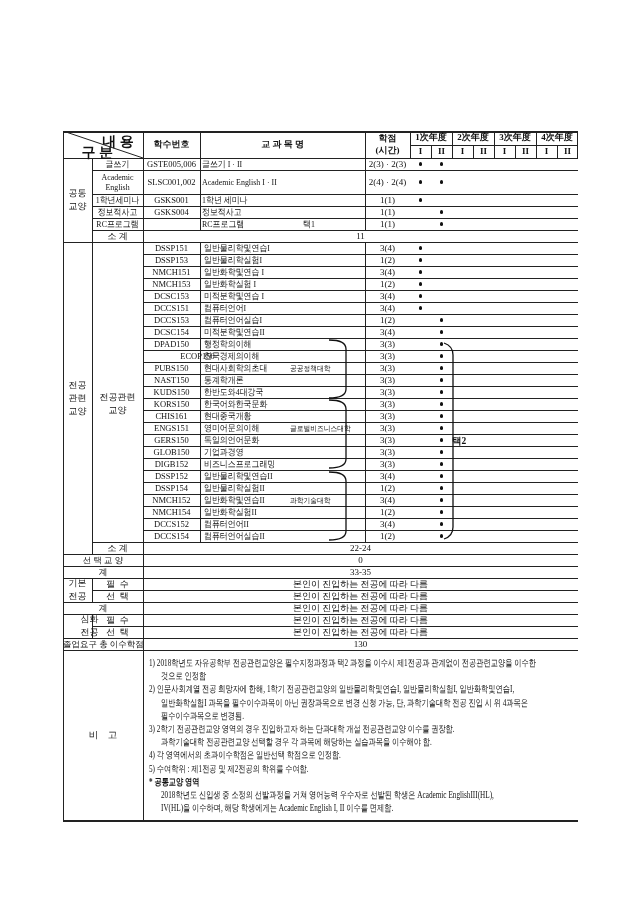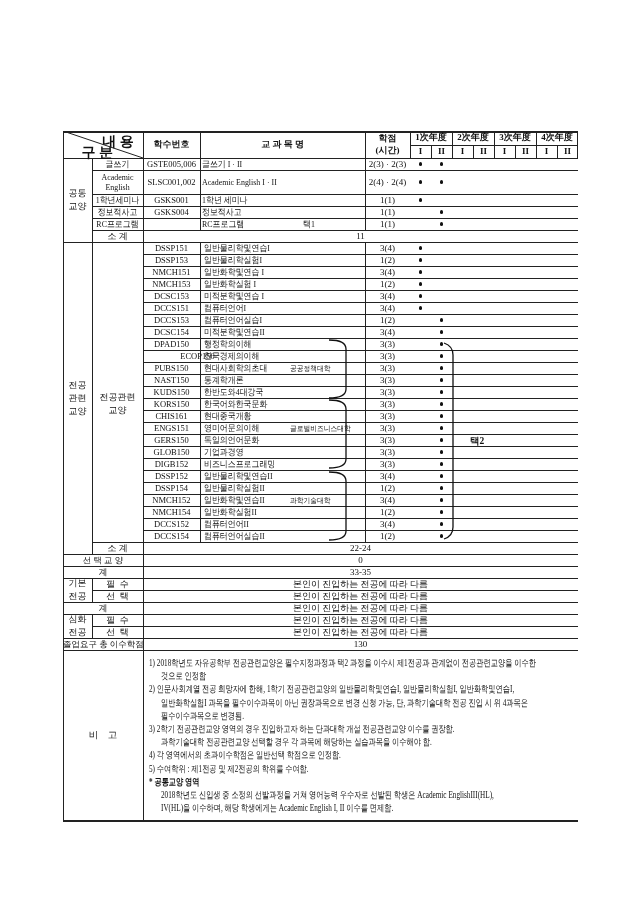--- a/index.html
+++ b/index.html
@@ -239,34 +239,34 @@
       <div class="dot" style="left:376.8px;top:391.3px;"></div>
       <div class="cell ctr" style="left:80px;top:399px;width:57px;height:12px;line-height:12px;font-size:8.5px;">DCCS154</div>
       <div class="cell condL" style="left:141px;top:399px;width:160px;height:12px;line-height:12px;font-size:9px;">컴퓨터언어실습II</div>
       <div class="cell ctr txt" style="left:302px;top:399px;width:45px;height:12px;line-height:12px;">1(2)</div>
       <div class="dot" style="left:376.8px;top:403.3px;"></div>
       <div class="cell ctr txt" style="left:29px;top:411px;width:51px;height:12px;line-height:12px;">소  계</div>
       <div class="cell ctr txt" style="left:80px;top:411px;width:435px;height:12px;line-height:12px;">22-24</div>
       <div class="sub" style="left:227px;top:233px;">공공정책대학</div>
       <div class="sub" style="left:227px;top:293px;">글로벌비즈니스대학</div>
       <div class="sub" style="left:227px;top:365px;">과학기술대학</div>
-      <div class="cell" style="left:407px;top:304px;width:26px;height:12px;line-height:12px;font-size:9.5px;font-weight:bold;">택2</div>
+      <div class="cell" style="left:383px;top:304px;width:26px;height:12px;line-height:12px;font-size:9.5px;font-weight:bold;text-align:center;">택2</div>
       <div class="cell ctr" style="left:0;top:423px;width:80px;height:12px;line-height:12px;font-size:9px;white-space:pre;font-size:8.5px;">선 택 교 양</div>
       <div class="cell ctr" style="left:80px;top:423px;width:435px;height:12px;line-height:12px;font-size:9px;">0</div>
       <div class="cell ctr" style="left:0;top:435px;width:80px;height:12px;line-height:12px;font-size:9px;white-space:pre;">계</div>
       <div class="cell ctr" style="left:80px;top:435px;width:435px;height:12px;line-height:12px;font-size:9px;">33-35</div>
       <div class="cell ctr txt" style="left:0;top:447px;width:29px;height:24px;display:flex;align-items:center;justify-content:center;">기본
 전공</div>
       <div class="cell ctr" style="left:29px;top:447px;width:51px;height:12px;line-height:12px;font-size:9px;white-space:pre;">필  수</div>
       <div class="cell ctr" style="left:80px;top:447px;width:435px;height:12px;line-height:12px;font-size:9px;">본인이 진입하는 전공에 따라 다름</div>
       <div class="cell ctr" style="left:29px;top:459px;width:51px;height:12px;line-height:12px;font-size:9px;white-space:pre;">선  택</div>
       <div class="cell ctr" style="left:80px;top:459px;width:435px;height:12px;line-height:12px;font-size:9px;">본인이 진입하는 전공에 따라 다름</div>
       <div class="cell ctr" style="left:0;top:471px;width:80px;height:12px;line-height:12px;font-size:9px;white-space:pre;">계</div>
       <div class="cell ctr" style="left:80px;top:471px;width:435px;height:12px;line-height:12px;font-size:9px;">본인이 진입하는 전공에 따라 다름</div>
-      <div class="cell ctr txt" style="left:0;top:483px;width:29px;height:24px;display:flex;align-items:center;justify-content:center;">심화
+      <div class="cell ctr txt" style="left:0;top:483px;width:29px;height:24px;display:flex;align-items:center;justify-content:center;padding-left:12px;">심화
 전공</div>
       <div class="cell ctr" style="left:29px;top:483px;width:51px;height:12px;line-height:12px;font-size:9px;white-space:pre;">필  수</div>
       <div class="cell ctr" style="left:80px;top:483px;width:435px;height:12px;line-height:12px;font-size:9px;">본인이 진입하는 전공에 따라 다름</div>
       <div class="cell ctr" style="left:29px;top:495px;width:51px;height:12px;line-height:12px;font-size:9px;white-space:pre;">선  택</div>
       <div class="cell ctr" style="left:80px;top:495px;width:435px;height:12px;line-height:12px;font-size:9px;">본인이 진입하는 전공에 따라 다름</div>
       <div class="cell ctr" style="left:0;top:507px;width:80px;height:12px;line-height:12px;font-size:9px;white-space:pre;font-size:8.5px;">졸업요구 총 이수학점</div>
       <div class="cell ctr" style="left:80px;top:507px;width:435px;height:12px;line-height:12px;font-size:9px;">130</div>
       <div class="cell ctr" style="left:0;top:519px;width:80px;height:170px;display:flex;align-items:center;justify-content:center;font-size:9.5px;white-space:pre;font-family:Liberation Serif, serif;">비    고</div>
       <div class="rem" style="left:86px;top:526px;width:700px;">1) 2018학년도 자유공학부 전공관련교양은 필수지정과정과 택2 과정을 이수시 제1전공과 관계없이 전공관련교양을 이수한</div>
       <div class="rem" style="left:98px;top:539.2px;width:700px;">것으로 인정함</div>

